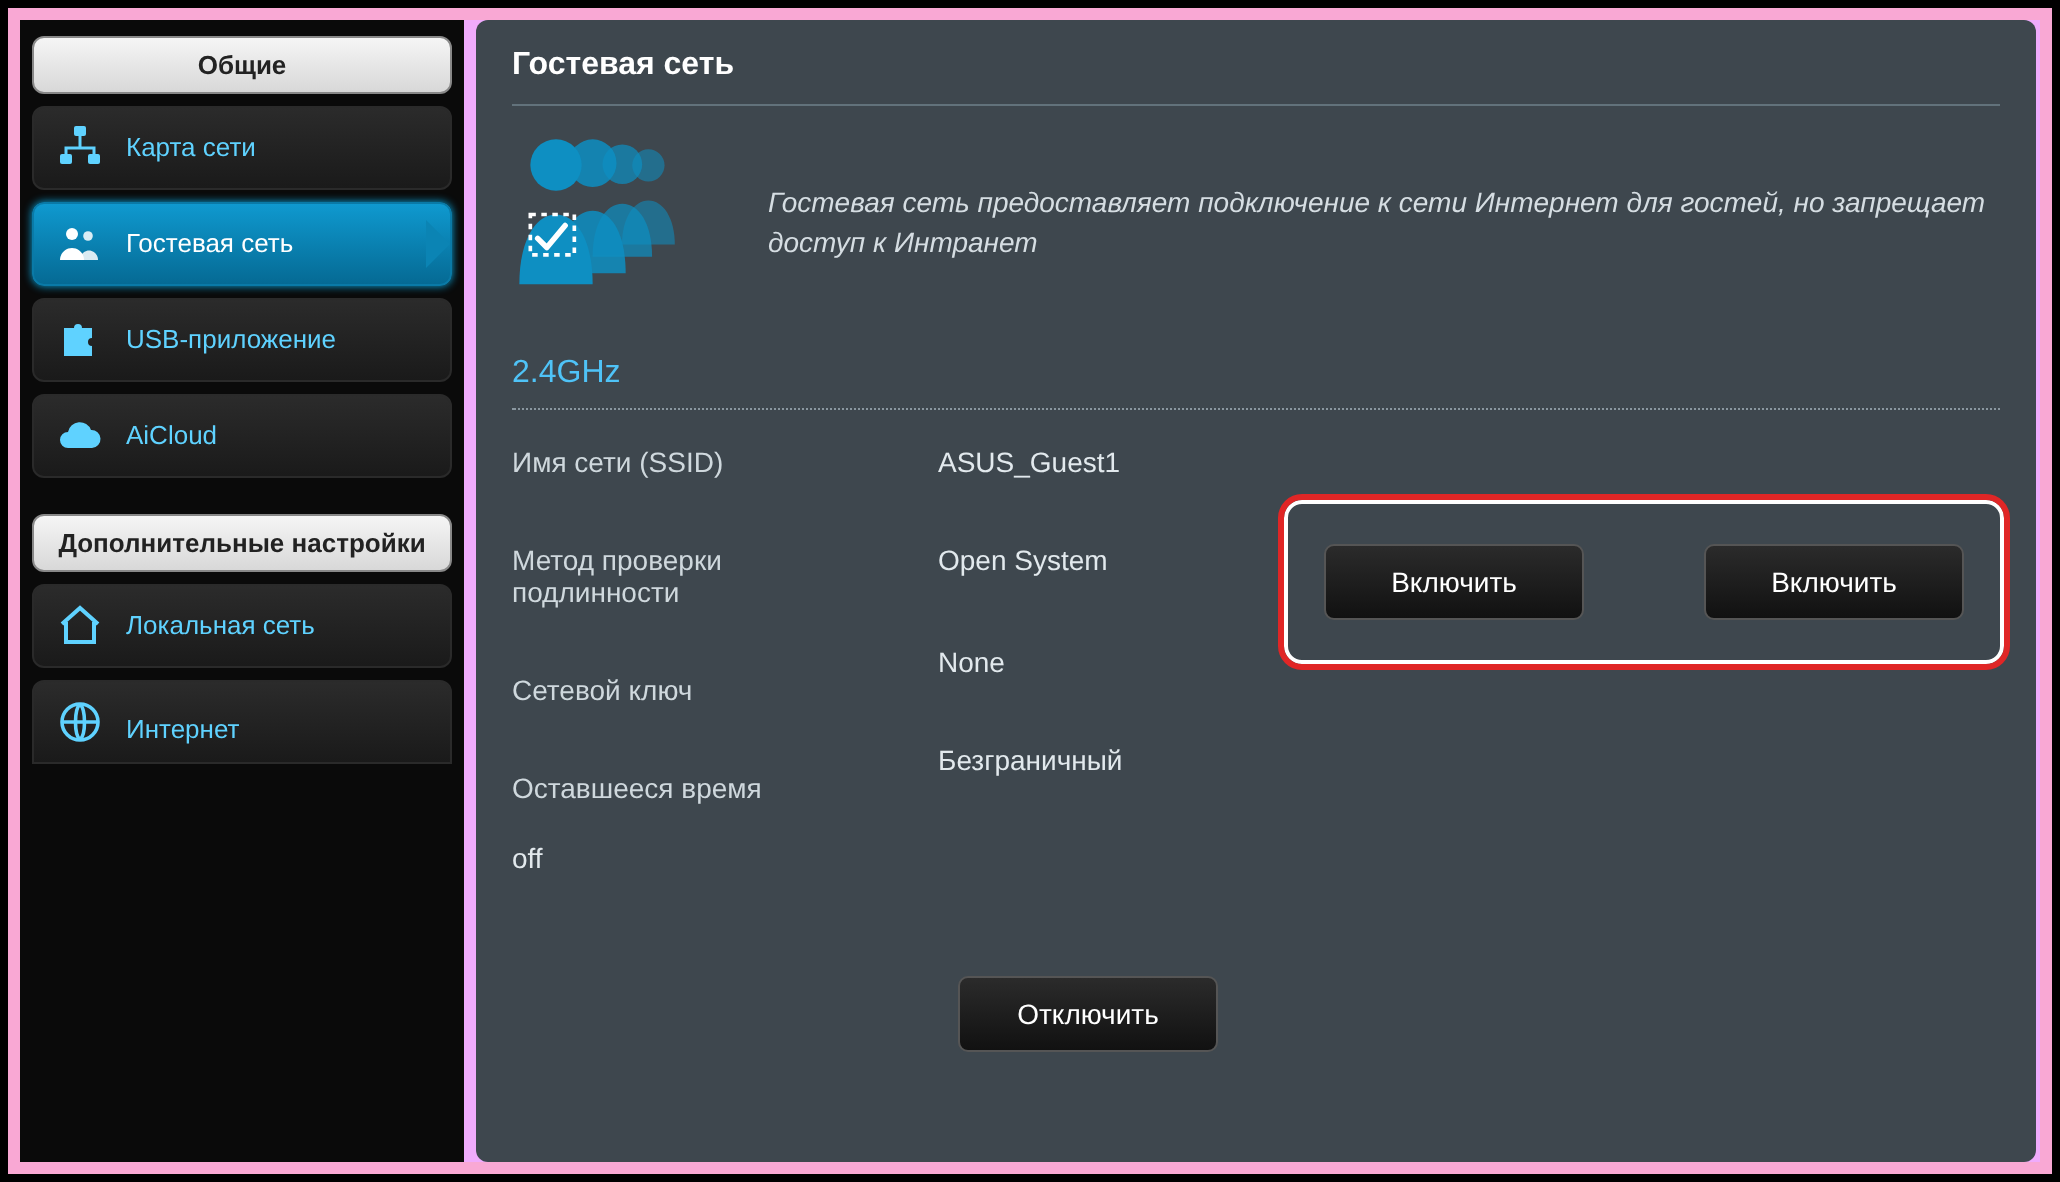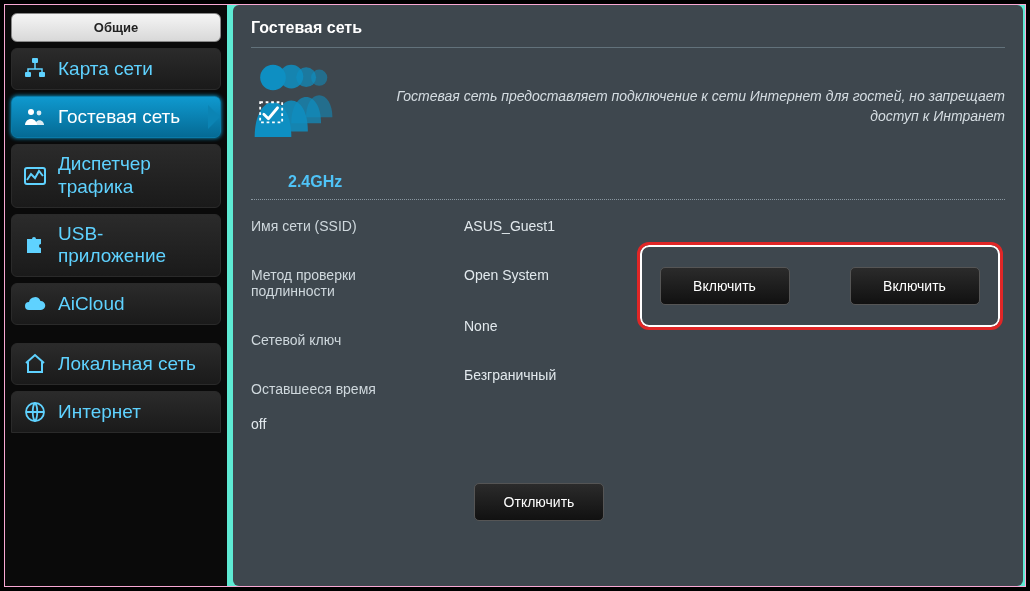--- a/index.html
+++ b/index.html
@@ -9,22 +9,22 @@
     background: #000;
     font-family: Arial, sans-serif;
     font-size: 13px;
     color: #fff;
     overflow: hidden;
     position: relative;
   }
   .outer {
     position: absolute;
     top: 4px; left: 4px; right: 4px; bottom: 4px;
-    border: 1px solid #f9a8d4;
-    background: #5eead4;
+    border: 6px solid #f9a8d4;
+    background: #f0abfc;
     display: flex;
   }
   
   .sidebar {
     width: 222px;
     background: #0a0a0a;
     padding: 8px 6px;
     display: flex;
     flex-direction: column;
     gap: 6px;
@@ -68,57 +68,56 @@
     z-index:2;
   }
   .nav-icon {
     width: 26px;
     display: flex;
     align-items: center;
     justify-content: center;
     flex-shrink: 0;
   }
   .nav-icon svg { width: 24px; height: 24px; }
-  .nav-label { font-size: 19px; line-height: 1.2; }
+  .nav-label { font-size: 13px; line-height: 1.2; }
   .nav-item.bottom-clip{
     border-bottom-left-radius:0;
     border-bottom-right-radius:0;
     margin-bottom:-8px;
+    align-items:flex-end;
   }
   
   .main {
     flex: 1;
     background: #3e474e;
     border-radius: 6px;
     margin: 0 2px 0 6px;
     padding: 14px 18px;
     position: relative;
     overflow: hidden;
   }
   .page-title {
     font-size: 16px;
     font-weight: bold;
     padding-bottom: 10px;
   }
   .sep { border: none; border-top: 1px solid #62727b; margin-bottom: 12px; }
   .intro {
     display: flex;
-    gap: 34px;
+    gap: 18px;
     align-items: center;
     margin-bottom: 20px;
-    text-align: right;
   }
   .intro-icon svg { width: 110px; height: 90px; }
   .intro-text { font-style: italic; color: #d5dde2; font-size: 14px; line-height: 1.4; }
   .band-label {
     color: #4fc3f7;
     font-size: 16px;
-    font-weight: bold;
+    font-weight: normal;
     margin-bottom: 8px;
-    margin-left: 37px;
   }
   .dotted-sep {
     border: none;
     border-top: 1px dotted #8a97a0;
     margin-bottom: 18px;
   }
   .settings-row {
     display: flex;
     align-items: flex-start;
     gap: 20px;
@@ -182,29 +181,20 @@
         <svg viewBox="0 0 24 24" fill="#fff">
             <circle cx="8" cy="7" r="3"></circle>
             <circle cx="16" cy="8" r="2.4" opacity="0.85"></circle>
             <path d="M2 20c0-3.3 2.7-6 6-6s6 2.7 6 6"></path>
             <path d="M12 20c0-2.6 2-4.8 4.5-4.8S21 17.4 21 20" opacity="0.85"></path>
           </svg>
       </span>
       <span class="nav-label">Гостевая сеть</span>
     </div>
 
-    <div class="nav-item">
-      <span class="nav-icon">
-        <svg viewBox="0 0 24 24" fill="none" stroke="#5fd2ff" stroke-width="2">
-            <rect x="2" y="4" width="20" height="16" rx="2"></rect>
-            <polyline points="4,16 8,10 12,14 16,7 20,12"></polyline>
-          </svg>
-      </span>
-      <span class="nav-label">Диспетчер трафика</span>
-    </div>
 
 
     <div class="nav-item">
       <span class="nav-icon">
         <svg viewBox="0 0 24 24" fill="#5fd2ff">
             <path d="M4 6h5a2 2 0 114 0h5v5a2 2 0 100 4v5H4V6z"></path>
           </svg>
       </span>
       <span class="nav-label">USB-приложение</span>
     </div>
@@ -212,20 +202,21 @@
     <div class="nav-item">
       <span class="nav-icon">
         <svg viewBox="0 0 24 24" fill="#5fd2ff">
             <path d="M6 18a4 4 0 010-8 6 6 0 0111.5-1A4.5 4.5 0 0118 18H6z"></path>
           </svg>
       </span>
       <span class="nav-label">AiCloud</span>
     </div>
 
     <div style="height:6px"></div>
+    <div class="group-header">Дополнительные настройки</div>
 
 
     <div class="nav-item">
       <span class="nav-icon">
         <svg viewBox="0 0 24 24" fill="none" stroke="#5fd2ff" stroke-width="2">
             <path d="M3 11l9-8 9 8"></path>
             <path d="M5 10v10h14V10"></path>
           </svg>
       </span>
       <span class="nav-label">Локальная сеть</span>

